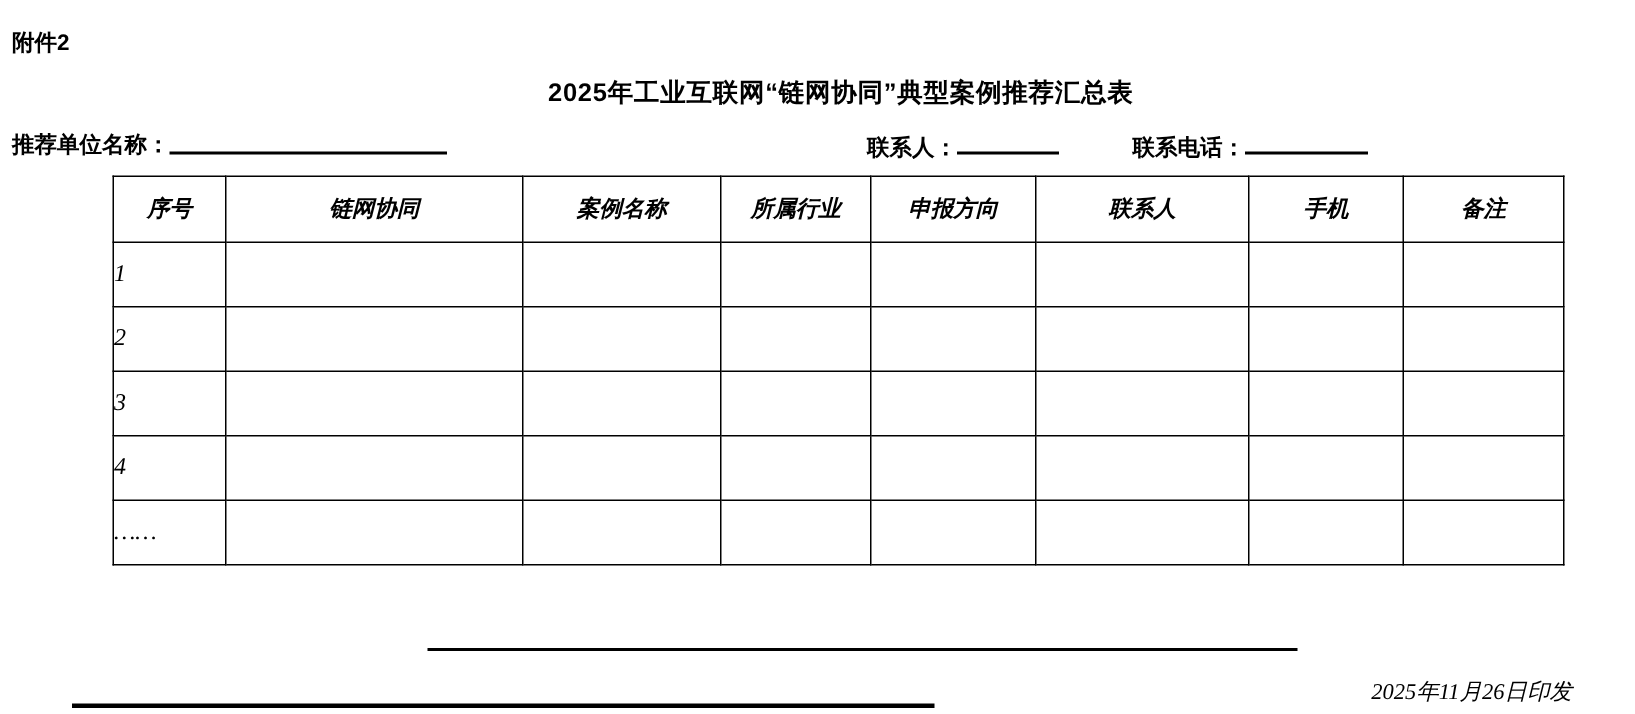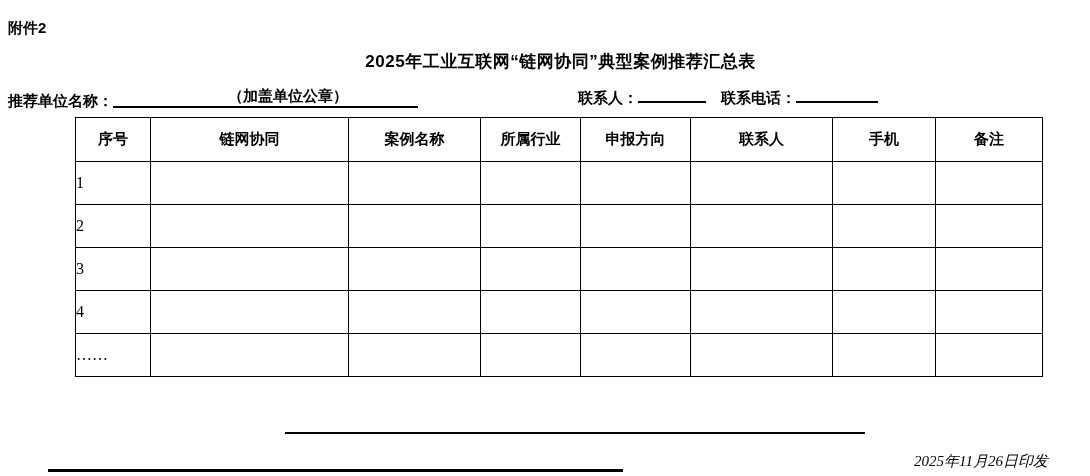--- a/index.html
+++ b/index.html
@@ -21,39 +21,40 @@
     text-align: center; font-size: 17px; font-weight: bold;
     letter-spacing: 0.5px;
   }
 
   .info-line {
     position: absolute; top: 87px; left: 0; width: 1090px; height: 24px;
     font-size: 15px; font-weight: bold; white-space: nowrap;
   }
   .info-left  { position: absolute; left: 8px;  top: 0; }
   .info-contact { position: absolute; left: 578px; top: 0; }
-  .info-phone   { position: absolute; left: 721px; top: 0; text-align: right; }
+  .info-phone   { position: absolute; left: 755px; top: 0; text-align: right; }
   .u-group {
     display: inline-flex; align-items: flex-end;
     border-bottom: 2px solid #000; vertical-align: baseline;
   }
   .blank { display: inline-block; height: 14px; }
   .blank.solo { border-bottom: 2px solid #000; }
   .w115 { width: 115px; } .w70 { width: 70px; }
   .w68 { width: 68px; } .w82 { width: 82px; }
 
   table.summary {
     position: absolute; left: 75px; top: 117px;
     border-collapse: collapse; table-layout: fixed;
     width: 967px;
   }
   table.summary th, table.summary td {
     border: 1.5px solid #000;
     padding: 0; vertical-align: middle;
     overflow: hidden;
+    font-style: italic;
   }
   table.summary th {
     font-size: 15px; font-weight: bold; height: 43px;
     font-family: "Liberation Sans", sans-serif;
   }
   table.summary td { height: 42px; }
   td.row-no {
     font-family: "Liberation Serif", serif;
     font-size: 16px;
   }
@@ -84,21 +85,20 @@
 <div class="page">
 
   <div class="attachment-label">附件2</div>
 
   <div class="doc-title">2025年工业互联网“链网协同”典型案例推荐汇总表</div>
 
   <div class="info-line">
     <span class="info-left">
       <span>推荐单位名称：</span><span class="u-group">
           <span class="blank w115"></span>
-          <span>（加盖单位公章）</span>
           <span class="blank w70"></span>
         </span>
     </span>
     <span class="info-contact">
       <span>联系人：</span><span class="blank solo w68"></span>
     </span>
     <span class="info-phone">
       <span>联系电话：</span><span class="blank solo w82"></span>
     </span>
   </div>

